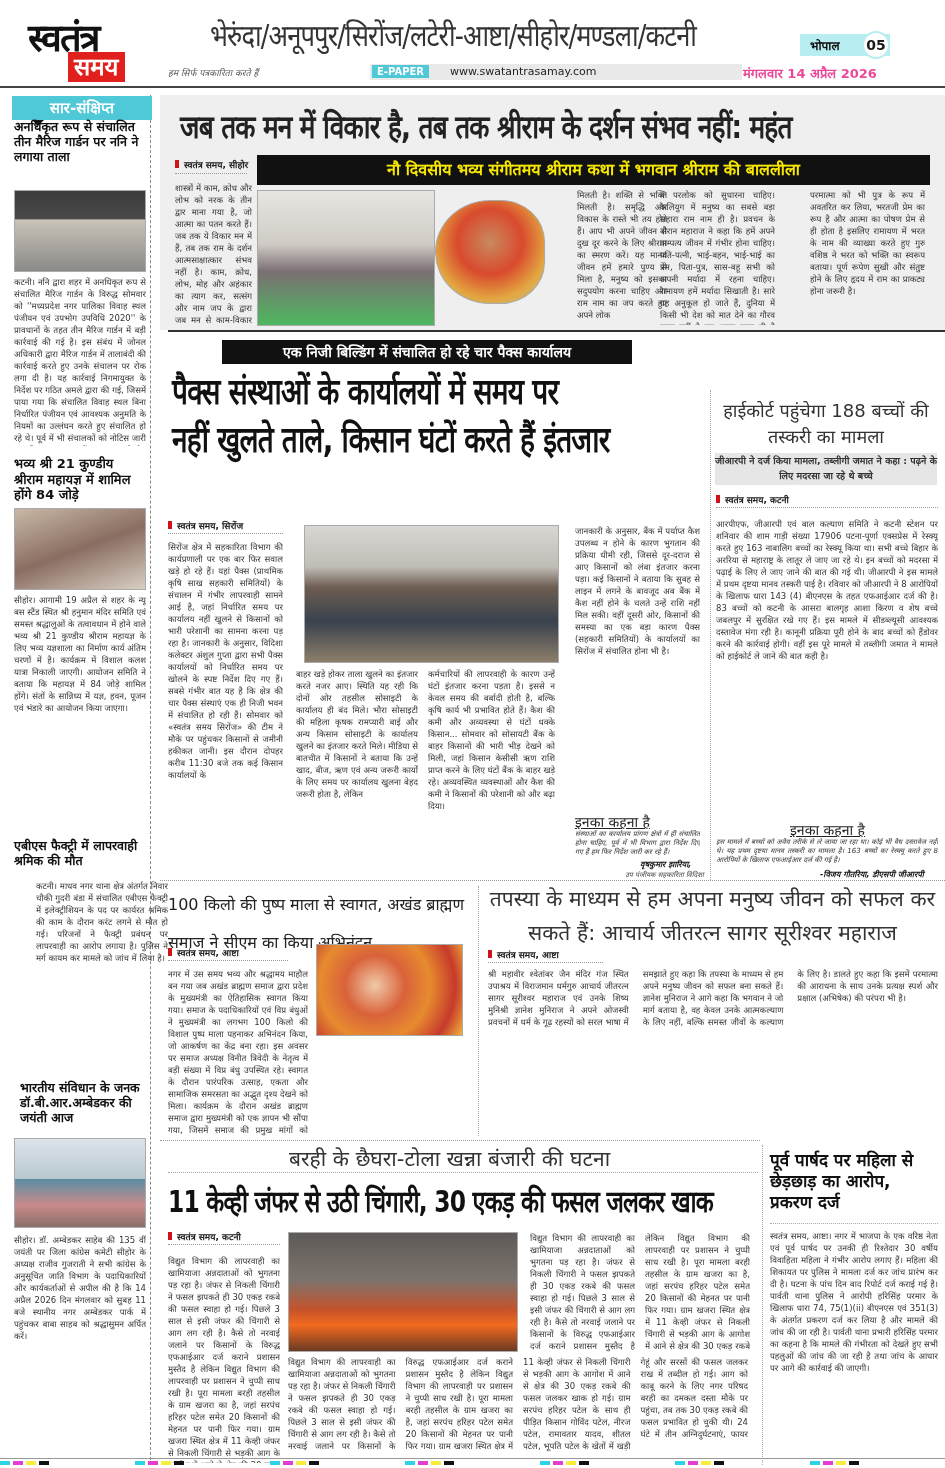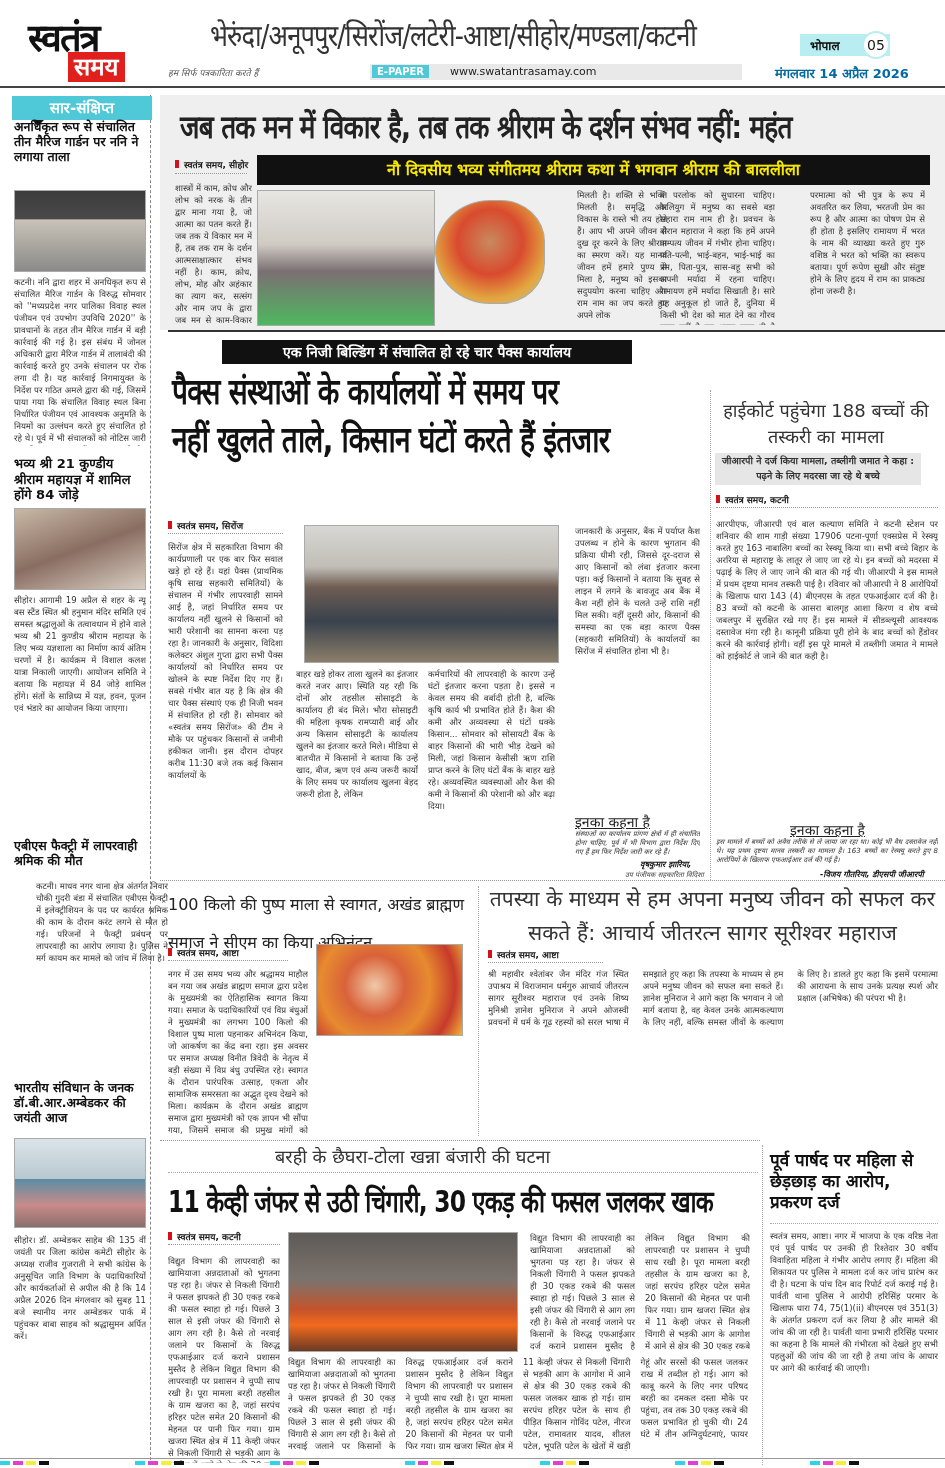--- a/index.html
+++ b/index.html
@@ -8,22 +8,22 @@
   
   .logo-top { left: 28px; top: 10px; font-family: "DejaVu Serif", serif; font-weight: bold; font-size: 38px; color: #111; letter-spacing: -2px; }
   .logo-bottom { left: 68px; top: 52px; background: #e1201e; color: #fff; font-weight: bold; font-size: 24px; padding: 0 6px; line-height: 30px; }
   .regions { left: 210px; top: 14px; font-size: 30px; color: #333; font-family: "DejaVu Sans", sans-serif; letter-spacing: -1px; transform: scaleX(0.85); transform-origin: left; white-space: nowrap; }
   .tagline { left: 168px; top: 66px; font-size: 9px; color: #555; font-style: italic; }
   .epaper-bar { left: 370px; top: 64px; width: 372px; height: 16px; background: #e9e9e9; }
   .epaper-badge { left: 372px; top: 65px; background: #4fc8d8; color: #fff; font-size: 10px; font-weight: bold; padding: 1px 5px; }
   .epaper-url { left: 450px; top: 65px; font-size: 11px; color: #222; }
   .city-box { left: 800px; top: 34px; width: 90px; height: 22px; background: #b8eef2; }
   .city { left: 810px; top: 37px; font-size: 12px; font-weight: bold; color: #111; }
-  .page-no { left: 862px; top: 31px; width: 28px; height: 28px; border-radius: 50%; background: #fff; border: 2px solid #b8eef2; font-size: 14px; font-weight: normal; text-align: center; line-height: 24px; }
-  .date { left: 775px; top: 64px; font-size: 13px; font-weight: bold; color: #0369a1; }
+  .page-no { left: 862px; top: 31px; width: 28px; height: 28px; border-radius: 50%; background: #fff; border: 2px solid #b8eef2; font-size: 14px; font-weight: bold; text-align: center; line-height: 24px; }
+  .date { left: 743px; top: 64px; font-size: 13px; font-weight: bold; color: #ec4899; }
   .rule-top { left: 0; top: 86px; width: 945px; height: 2px; background: #444; }
   
   .sidebar-sep { left: 150px; top: 95px; width: 0; height: 1370px; border-left: 1px dashed #888; }
   .sar-head { left: 12px; top: 96px; width: 140px; height: 24px; background: #4fc8d8; color: #fff; font-weight: bold; font-size: 15px; text-align: center; line-height: 24px; }
   .sar-arrow { left: 32px; top: 120px; width: 0; height: 0; border-left: 6px solid transparent; border-right: 6px solid transparent; border-top: 6px solid #111; }
   .sh { font-weight: bold; color: #111; line-height: 1.2; }
   .body-text { font-size: 8.5px; color: #333; line-height: 12px; text-align: justify; overflow: hidden; }
   .photo { border: 1px solid #aaa; }
   .dateline { font-size: 9px; font-weight: bold; color: #222; }
   .dateline::before { content: ""; display: inline-block; width: 4px; height: 8px; background: #d0121b; margin-right: 5px; }
@@ -60,21 +60,21 @@
 <div class="abs photo" style="left:14px;top:190px;width:132px;height:82px;background:linear-gradient(#3c3c3c 0%,#4a4a4a 35%,#c9c3b8 36%,#8a8a88 100%);"></div>
 <div class="abs body-text" style="left:14px;top:276px;width:132px;height:170px;">कटनी। ननि द्वारा शहर में अनधिकृत रूप से संचालित मैरिज गार्डन के विरुद्ध सोमवार को ''मध्यप्रदेश नगर पालिका विवाह स्थल पंजीयन एवं उपभोग उपविधि 2020'' के प्रावधानों के तहत तीन मैरिज गार्डन में बड़ी कार्रवाई की गई है। इस संबंध में जोनल अधिकारी द्वारा मैरिज गार्डन में तालाबंदी की कार्रवाई करते हुए उनके संचालन पर रोक लगा दी है। यह कार्रवाई निगमायुक्त के निर्देश पर गठित अमले द्वारा की गई, जिसमें पाया गया कि संचालित विवाह स्थल बिना निर्धारित पंजीयन एवं आवश्यक अनुमति के नियमों का उल्लंघन करते हुए संचालित हो रहे थे। पूर्व में भी संचालकों को नोटिस जारी कर नियमानुसार लाइसेंस प्राप्त करने हेतु निर्देशित किया गया था।</div>
 
 <div class="abs sh" style="left:14px;top:456px;width:132px;font-size:13px;">भव्य श्री 21 कुण्डीय श्रीराम महायज्ञ में शामिल होंगे 84 जोड़े</div>
 <div class="abs photo" style="left:14px;top:508px;width:132px;height:82px;background:linear-gradient(160deg,#c8b9a6,#8a6d62 50%,#d9cfc3);"></div>
 <div class="abs body-text" style="left:14px;top:594px;width:132px;height:230px;">सीहोर। आगामी 19 अप्रैल से शहर के न्यू बस स्टैंड स्थित श्री हनुमान मंदिर समिति एवं समस्त श्रद्धालुओं के तत्वावधान में होने वाले भव्य श्री 21 कुण्डीय श्रीराम महायज्ञ के लिए भव्य यज्ञशाला का निर्माण कार्य अंतिम चरणों में है। कार्यक्रम में विशाल कलश यात्रा निकाली जाएगी। आयोजन समिति ने बताया कि महायज्ञ में 84 जोड़े शामिल होंगे। संतों के सान्निध्य में यज्ञ, हवन, पूजन एवं भंडारे का आयोजन किया जाएगा।</div>
 
 <div class="abs sh" style="left:14px;top:838px;width:132px;font-size:12.5px;">एबीएस फैक्ट्री में लापरवाही श्रमिक की मौत</div>
 <div class="abs body-text" style="left:14px;top:880px;width:132px;height:190px;margin-left:22px;">कटनी। माधव नगर थाना क्षेत्र अंतर्गत निवार चौकी गुदरी बंडा में संचालित एबीएस फैक्ट्री में इलेक्ट्रीशियन के पद पर कार्यरत श्रमिक की काम के दौरान करंट लगने से मौत हो गई। परिजनों ने फैक्ट्री प्रबंधन पर लापरवाही का आरोप लगाया है। पुलिस ने मर्ग कायम कर मामले को जांच में लिया है।</div>
 
-<div class="abs sh" style="left:14px;top:1080px;width:132px;font-size:12.5px;">भारतीय संविधान के जनक डॉ.बी.आर.अम्बेडकर की जयंती आज</div>
+<div class="abs sh" style="left:20px;top:1080px;width:132px;font-size:12.5px;">भारतीय संविधान के जनक डॉ.बी.आर.अम्बेडकर की जयंती आज</div>
 <div class="abs photo" style="left:14px;top:1138px;width:132px;height:90px;background:linear-gradient(#dbe4ea 0%,#b9c8cf 45%,#5b8ea4 46%,#c98b8b 75%,#8a6f6a 100%);"></div>
 <div class="abs body-text" style="left:14px;top:1234px;width:132px;height:226px;">सीहोर। डॉ. अम्बेडकर साहेब की 135 वीं जयंती पर जिला कांग्रेस कमेटी सीहोर के अध्यक्ष राजीव गुजराती ने सभी कांग्रेस के अनुसूचित जाति विभाग के पदाधिकारियों और कार्यकर्ताओं से अपील की है कि 14 अप्रैल 2026 दिन मंगलवार को सुबह 11 बजे स्थानीय नगर अम्बेडकर पार्क में पहुंचकर बाबा साहब को श्रद्धासुमन अर्पित करें।</div>
 
 <div class="abs lead-box"></div>
 <div class="abs lead-title">जब तक मन में विकार है, तब तक श्रीराम के दर्शन संभव नहीं: महंत</div>
 <div class="abs black-bar" style="left:257px;top:155px;width:673px;height:30px;font-size:16px;line-height:30px;">नौ दिवसीय भव्य संगीतमय श्रीराम कथा में भगवान श्रीराम की बाललीला</div>
 <div class="abs dateline" style="left:175px;top:158px;">स्वतंत्र समय, सीहोर</div>
 <div class="abs dotted-sep" style="left:175px;top:173px;width:72px;"></div>
 <div class="abs body-text" style="left:175px;top:182px;width:77px;height:142px;">शास्त्रों में काम, क्रोध और लोभ को नरक के तीन द्वार माना गया है, जो आत्मा का पतन करते हैं। जब तक ये विकार मन में हैं, तब तक राम के दर्शन आत्मसाक्षात्कार संभव नहीं है। काम, क्रोध, लोभ, मोह और अहंकार का त्याग कर, सत्संग और नाम जप के द्वारा जब मन से काम-विकार हट जाते हैं, तब अंतरआत्मा में श्रीराम के दिव्य दर्शन होते हैं। महंत उद्धवदास महाराज ने भगवान श्रीराम की बाललीलाओं का वर्णन करते हुए कहाकि अहंकार छोड़ने से ही शक्ति</div>
 <div class="abs photo" style="left:257px;top:190px;width:178px;height:136px;background:linear-gradient(#e8e6e2 0%,#cfcac4 40%,#7b6f73 60%,#4eb85f 100%);"></div>
@@ -94,21 +94,21 @@
 <div class="abs body-text" style="left:296px;top:668px;width:122px;height:165px;">बाहर खड़े होकर ताला खुलने का इंतजार करते नजर आए। स्थिति यह रही कि दोनों ओर तहसील सोसाइटी के कार्यालय ही बंद मिले। भौरा सोसाइटी की महिला कृषक रामप्यारी बाई और अन्य किसान सोसाइटी के कार्यालय खुलने का इंतजार करते मिले। मीडिया से बातचीत में किसानों ने बताया कि उन्हें खाद, बीज, ऋण एवं अन्य जरूरी कार्यों के लिए समय पर कार्यालय खुलना बेहद जरूरी होता है, लेकिन</div>
 <div class="abs body-text" style="left:428px;top:668px;width:127px;height:165px;">कर्मचारियों की लापरवाही के कारण उन्हें घंटों इंतजार करना पड़ता है। इससे न केवल समय की बर्बादी होती है, बल्कि कृषि कार्य भी प्रभावित होते हैं। कैश की कमी और अव्यवस्था से घंटों धक्के किसान... सोमवार को सोसायटी बैंक के बाहर किसानों की भारी भीड़ देखने को मिली, जहां किसान केसीसी ऋण राशि प्राप्त करने के लिए घंटों बैंक के बाहर खड़े रहे। अव्यवस्थित व्यवस्थाओं और कैश की कमी ने किसानों की परेशानी को और बढ़ा दिया।</div>
 <div class="abs body-text" style="left:575px;top:525px;width:125px;height:290px;">जानकारी के अनुसार, बैंक में पर्याप्त कैश उपलब्ध न होने के कारण भुगतान की प्रक्रिया धीमी रही, जिससे दूर-दराज से आए किसानों को लंबा इंतजार करना पड़ा। कई किसानों ने बताया कि सुबह से लाइन में लगने के बावजूद अब बैंक में कैश नहीं होने के चलते उन्हें राशि नहीं मिल सकी। वहीं दूसरी ओर, किसानों की समस्या का एक बड़ा कारण पैक्स (सहकारी समितियों) के कार्यालयों का सिरोंज में संचालित होना भी है।</div>
 <div class="abs inka" style="left:575px;top:812px;">इनका कहना है</div>
 <div class="abs body-text" style="left:575px;top:830px;width:125px;height:30px;font-style:italic;font-size:7px;line-height:9px;">संस्थाओं का कार्यालय प्रांगण क्षेत्रों में ही संचालित होना चाहिए, पूर्व में भी विभाग द्वारा निर्देश दिए गए हैं हम फिर निर्देश जारी कर रहे हैं।</div>
 <div class="abs" style="left:640px;top:858px;font-size:8px;font-weight:bold;font-style:italic;">वृषकुमार झारिया,</div>
 <div class="abs" style="left:625px;top:870px;font-size:7px;font-style:italic;color:#444;">उप पंजीयक सहकारिता विदिशा</div>
 
 <div class="abs" style="left:710px;top:390px;width:1px;height:490px;border-left:1px dotted #aaa;"></div>
 <div class="abs" style="left:715px;top:398px;width:222px;text-align:center;font-size:18px;color:#333;line-height:26px;">हाईकोर्ट पहुंचेगा 188 बच्चों की तस्करी का मामला</div>
-<div class="abs" style="left:715px;top:453px;width:206px;height:32px;background:#e6e6e6;text-align:center;font-size:9.5px;line-height:15px;font-weight:bold;color:#333;">जीआरपी ने दर्ज किया मामला, तब्लीगी जमात ने कहा : पढ़ने के लिए मदरसा जा रहे थे बच्चे</div>
+<div class="abs" style="left:715px;top:453px;width:222px;height:32px;background:#e6e6e6;text-align:center;font-size:9.5px;line-height:15px;font-weight:bold;color:#333;">जीआरपी ने दर्ज किया मामला, तब्लीगी जमात ने कहा : पढ़ने के लिए मदरसा जा रहे थे बच्चे</div>
 <div class="abs dateline" style="left:716px;top:493px;">स्वतंत्र समय, कटनी</div>
 <div class="abs dotted-sep" style="left:716px;top:507px;width:222px;"></div>
 <div class="abs body-text" style="left:716px;top:518px;width:222px;height:300px;">आरपीएफ, जीआरपी एवं बाल कल्याण समिति ने कटनी स्टेशन पर शनिवार की शाम गाड़ी संख्या 17906 पटना-पूर्णा एक्सप्रेस में रेस्क्यू करते हुए 163 नाबालिग बच्चों का रेस्क्यू किया था। सभी बच्चे बिहार के अररिया से महाराष्ट्र के लातूर ले जाए जा रहे थे। इन बच्चों को मदरसा में पढ़ाई के लिए ले जाए जाने की बात की गई थी। जीआरपी ने इस मामले में प्रथम दृष्टया मानव तस्करी पाई है। रविवार को जीआरपी ने 8 आरोपियों के खिलाफ धारा 143 (4) बीएनएस के तहत एफआईआर दर्ज की है। 83 बच्चों को कटनी के आसरा बालगृह आशा किरण व शेष बच्चे जबलपुर में सुरक्षित रखे गए हैं। इस मामले में सीडब्ल्यूसी आवश्यक दस्तावेज मंगा रही है। कानूनी प्रक्रिया पूरी होने के बाद बच्चों को हैंडोवर करने की कार्रवाई होगी। वहीं इस पूरे मामले में तब्लीगी जमात ने मामले को हाईकोर्ट ले जाने की बात कही है।</div>
 <div class="abs inka" style="left:790px;top:820px;">इनका कहना है</div>
 <div class="abs body-text" style="left:716px;top:838px;width:222px;height:28px;font-style:italic;font-size:7px;line-height:9px;">इस मामले में बच्चों को अवैध तरीके से ले जाया जा रहा था। कोई भी वैध दस्तावेज नहीं थे। यह प्रथम दृष्टया मानव तस्करी का मामला है। 163 बच्चों का रेस्क्यू करते हुए 8 आरोपियों के खिलाफ एफआईआर दर्ज की गई है।</div>
 <div class="abs" style="left:820px;top:868px;font-size:8px;font-weight:bold;font-style:italic;">-विजय गौतरिया, डीएसपी जीआरपी</div>
 <div class="abs" style="left:160px;top:880px;width:785px;border-top:1px dotted #999;"></div>
 
 <div class="abs" style="left:168px;top:886px;width:305px;font-size:16px;line-height:38px;color:#222;">100 किलो की पुष्प माला से स्वागत, अखंड ब्राह्मण समाज ने सीएम का किया अभिनंदन</div>
 <div class="abs dateline" style="left:168px;top:946px;">स्वतंत्र समय, आष्टा</div>
@@ -116,21 +116,21 @@
 <div class="abs photo" style="left:316px;top:944px;width:147px;height:92px;background:radial-gradient(circle at 40% 45%,#f0c9a8 0%,#d9623a 30%,#e78b2f 55%,#c63a2b 80%,#f2b23a 100%);"></div>
 <div class="abs body-text" style="left:168px;top:968px;width:140px;height:168px;">नगर में उस समय भव्य और श्रद्धामय माहौल बन गया जब अखंड ब्राह्मण समाज द्वारा प्रदेश के मुख्यमंत्री का ऐतिहासिक स्वागत किया गया। समाज के पदाधिकारियों एवं विप्र बंधुओं ने मुख्यमंत्री का लगभग 100 किलो की विशाल पुष्प माला पहनाकर अभिनंदन किया, जो आकर्षण का केंद्र बना रहा। इस अवसर पर समाज अध्यक्ष विनीत त्रिवेदी के नेतृत्व में बड़ी संख्या में विप्र बंधु उपस्थित रहे। स्वागत के दौरान पारंपरिक उत्साह, एकता और सामाजिक समरसता का अद्भुत दृश्य देखने को मिला। कार्यक्रम के दौरान अखंड ब्राह्मण समाज द्वारा मुख्यमंत्री को एक ज्ञापन भी सौंपा गया, जिसमें समाज की प्रमुख मांगों को प्रमुखता से रखा गया। ज्ञापन में आष्टा नगर में ब्राह्मण समाज के लिए धर्मशाला एवं मंदिर निर्माण हेतु भूमि आवंटन की मांग की गई।</div>
 <div class="abs" style="left:478px;top:886px;width:1px;height:250px;border-left:1px dotted #aaa;"></div>
 
 <div class="abs" style="left:485px;top:882px;width:455px;font-size:21px;line-height:34px;text-align:center;color:#333;">तपस्या के माध्यम से हम अपना मनुष्य जीवन को सफल कर सकते हैं: आचार्य जीतरत्न सागर सूरीश्वर महाराज</div>
 <div class="abs dateline" style="left:488px;top:948px;">स्वतंत्र समय, आष्टा</div>
 <div class="abs dotted-sep" style="left:488px;top:962px;width:115px;"></div>
 <div class="abs body-text" style="left:488px;top:968px;width:450px;height:168px;column-count:3;column-gap:14px;">श्री महावीर श्वेतांबर जैन मंदिर गंज स्थित उपाश्रय में विराजमान धर्मगुरु आचार्य जीतरत्न सागर सूरीश्वर महाराज एवं उनके शिष्य मुनिश्री ज्ञानेश मुनिराज ने अपने ओजस्वी प्रवचनों में धर्म के गूढ़ रहस्यों को सरल भाषा में समझाते हुए कहा कि तपस्या के माध्यम से हम अपने मनुष्य जीवन को सफल बना सकते हैं। ज्ञानेश मुनिराज ने आगे कहा कि भगवान ने जो मार्ग बताया है, वह केवल उनके आत्मकल्याण के लिए नहीं, बल्कि समस्त जीवों के कल्याण के लिए है। डालते हुए कहा कि इसमें परमात्मा की आराधना के साथ उनके प्रत्यक्ष स्पर्श और प्रक्षाल (अभिषेक) की परंपरा भी है।</div>
 <div class="abs" style="left:160px;top:1140px;width:600px;border-top:1px dotted #999;"></div>
 
-<div class="abs" style="left:275px;top:1144px;font-size:18px;color:#333;white-space:nowrap;">बरही के छैघरा-टोला खन्ना बंजारी की घटना</div>
+<div class="abs" style="left:289px;top:1144px;font-size:21px;color:#333;white-space:nowrap;">बरही के छैघरा-टोला खन्ना बंजारी की घटना</div>
 <div class="abs" style="left:168px;top:1172px;width:590px;border-top:1px dotted #aaa;"></div>
 <div class="abs big-head" style="left:168px;top:1180px;font-size:30px;transform:scaleX(0.78);transform-origin:left;">11 केव्ही जंफर से उठी चिंगारी, 30 एकड़ की फसल जलकर खाक</div>
 <div class="abs dateline" style="left:168px;top:1230px;">स्वतंत्र समय, कटनी</div>
 <div class="abs dotted-sep" style="left:168px;top:1244px;width:112px;"></div>
 <div class="abs photo" style="left:288px;top:1232px;width:230px;height:120px;background:linear-gradient(#5e5a57 0%,#7c736d 40%,#c5532b 65%,#f26a1e 78%,#6a3a24 100%);"></div>
 <div class="abs body-text" style="left:168px;top:1255px;width:112px;height:208px;">विद्युत विभाग की लापरवाही का खामियाजा अन्नदाताओं को भुगतना पड़ रहा है। जंफर से निकली चिंगारी ने फसल झपकते ही 30 एकड़ रकबे की फसल स्वाहा हो गई। पिछले 3 साल से इसी जंफर की चिंगारी से आग लग रही है। कैसे तो नरवाई जलाने पर किसानों के विरुद्ध एफआईआर दर्ज कराने प्रशासन मुस्तैद है लेकिन विद्युत विभाग की लापरवाही पर प्रशासन ने चुप्पी साध रखी है। पूरा मामला बरही तहसील के ग्राम खजरा का है, जहां सरपंच हरिहर पटेल समेत 20 किसानों की मेहनत पर पानी फिर गया। ग्राम खजरा स्थित क्षेत्र में 11 केव्ही जंफर से निकली चिंगारी से भड़की आग के आगोश में आने से क्षेत्र की 30 एकड़ रकबे की फसल जलकर खाक हो गई। ग्राम सरपंच हरिहर पटेल के साथ ही पीड़ित किसान गोविंद पटेल, नीरज पटेल, रामावतार यादव, शीतल पटेल, भूपति पटेल के खेतों में खड़ी गेहूं और सरसों की फसल जलकर राख में तब्दील हो गई। आग को काबू करने के लिए नगर परिषद बरही का दमकल दस्ता मौके पर पहुंचा, तब तक 30 एकड़ रकबे की फसल प्रभावित हो चुकी थी। 24 घंटे में तीन अग्निदुर्घटनाएं, फायर ब्रिगेड की तत्परता से टला बड़ा हादसा</div>
 <div class="abs body-text" style="left:288px;top:1356px;width:460px;height:106px;column-count:4;column-gap:10px;">विद्युत विभाग की लापरवाही का खामियाजा अन्नदाताओं को भुगतना पड़ रहा है। जंफर से निकली चिंगारी ने फसल झपकते ही 30 एकड़ रकबे की फसल स्वाहा हो गई। पिछले 3 साल से इसी जंफर की चिंगारी से आग लग रही है। कैसे तो नरवाई जलाने पर किसानों के विरुद्ध एफआईआर दर्ज कराने प्रशासन मुस्तैद है लेकिन विद्युत विभाग की लापरवाही पर प्रशासन ने चुप्पी साध रखी है। पूरा मामला बरही तहसील के ग्राम खजरा का है, जहां सरपंच हरिहर पटेल समेत 20 किसानों की मेहनत पर पानी फिर गया। ग्राम खजरा स्थित क्षेत्र में 11 केव्ही जंफर से निकली चिंगारी से भड़की आग के आगोश में आने से क्षेत्र की 30 एकड़ रकबे की फसल जलकर खाक हो गई। ग्राम सरपंच हरिहर पटेल के साथ ही पीड़ित किसान गोविंद पटेल, नीरज पटेल, रामावतार यादव, शीतल पटेल, भूपति पटेल के खेतों में खड़ी गेहूं और सरसों की फसल जलकर राख में तब्दील हो गई। आग को काबू करने के लिए नगर परिषद बरही का दमकल दस्ता मौके पर पहुंचा, तब तक 30 एकड़ रकबे की फसल प्रभावित हो चुकी थी। 24 घंटे में तीन अग्निदुर्घटनाएं, फायर ब्रिगेड की तत्परता से टला बड़ा हादसा</div>
 <div class="abs body-text" style="left:530px;top:1232px;width:220px;height:122px;column-count:2;column-gap:10px;">विद्युत विभाग की लापरवाही का खामियाजा अन्नदाताओं को भुगतना पड़ रहा है। जंफर से निकली चिंगारी ने फसल झपकते ही 30 एकड़ रकबे की फसल स्वाहा हो गई। पिछले 3 साल से इसी जंफर की चिंगारी से आग लग रही है। कैसे तो नरवाई जलाने पर किसानों के विरुद्ध एफआईआर दर्ज कराने प्रशासन मुस्तैद है लेकिन विद्युत विभाग की लापरवाही पर प्रशासन ने चुप्पी साध रखी है। पूरा मामला बरही तहसील के ग्राम खजरा का है, जहां सरपंच हरिहर पटेल समेत 20 किसानों की मेहनत पर पानी फिर गया। ग्राम खजरा स्थित क्षेत्र में 11 केव्ही जंफर से निकली चिंगारी से भड़की आग के आगोश में आने से क्षेत्र की 30 एकड़ रकबे की फसल जलकर खाक हो गई। ग्राम सरपंच हरिहर पटेल के साथ ही पीड़ित किसान गोविंद पटेल, नीरज पटेल, रामावतार यादव, शीतल पटेल, भूपति पटेल के खेतों में खड़ी गेहूं और सरसों की फसल जलकर राख में तब्दील हो गई। आग को काबू करने के लिए नगर परिषद बरही का दमकल दस्ता मौके पर पहुंचा, तब तक 30 एकड़ रकबे की फसल प्रभावित हो चुकी थी। 24 घंटे में तीन अग्निदुर्घटनाएं, फायर ब्रिगेड की तत्परता से टला बड़ा हादसा</div>
 <div class="abs" style="left:762px;top:1145px;width:1px;height:320px;border-left:1px dotted #aaa;"></div>
 

